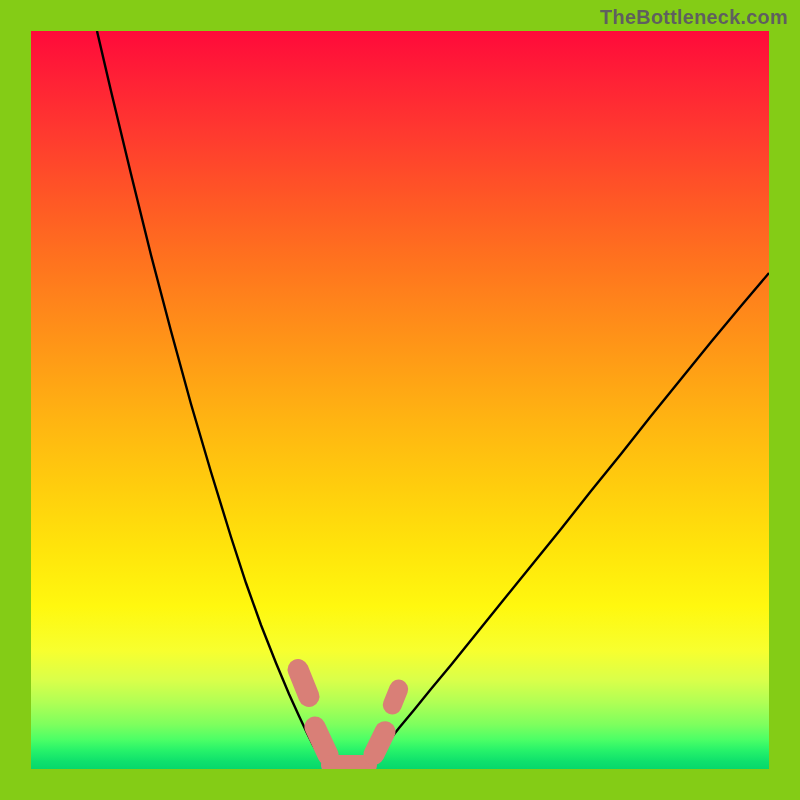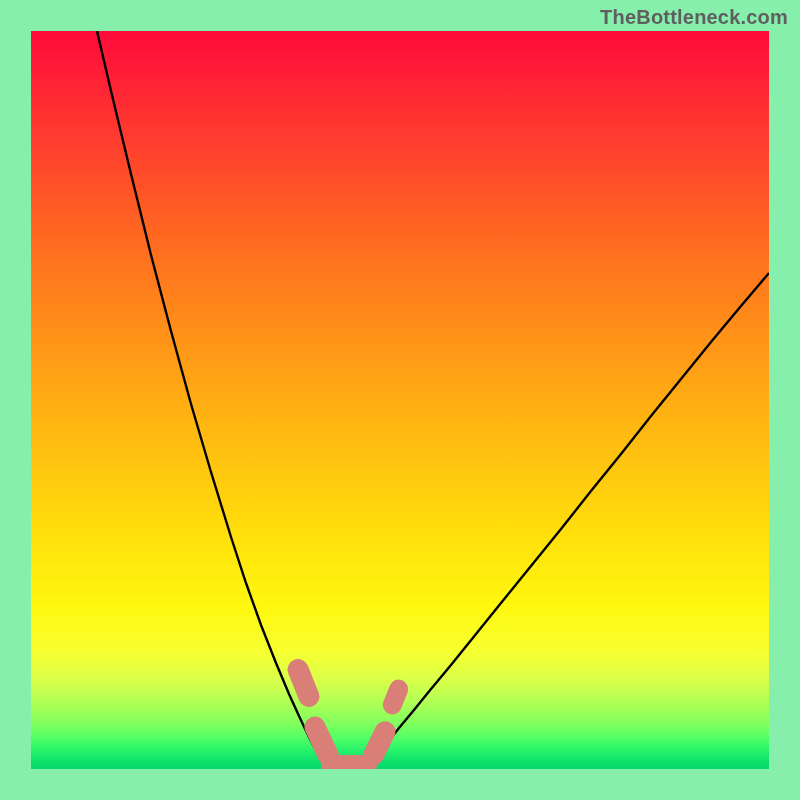--- a/index.html
+++ b/index.html
@@ -1,16 +1,16 @@
 <!DOCTYPE html>
 <html><head>
 <meta charset="utf-8">
 <style>
   html,body{margin:0;padding:0;width:800px;height:800px;background:#000;overflow:hidden;font-family:Arial,Helvetica,sans-serif}
-  .frame{position:absolute;left:0;top:0;width:800px;height:800px;background:#86efac}
+  .frame{position:absolute;left:0;top:0;width:800px;height:800px;background:#84cc16}
   .plot{position:absolute;left:31px;top:31px;width:738px;height:738px;overflow:hidden}
   .gradient{position:absolute;left:0;top:0;width:100%;height:100%;
     background:linear-gradient(to bottom,
       #ff0a3a 0%,
       #ff1f36 6%,
       #ff3a2f 14%,
       #ff5526 22%,
       #ff6f1f 30%,
       #ff881a 38%,
       #ffa015 46%,

